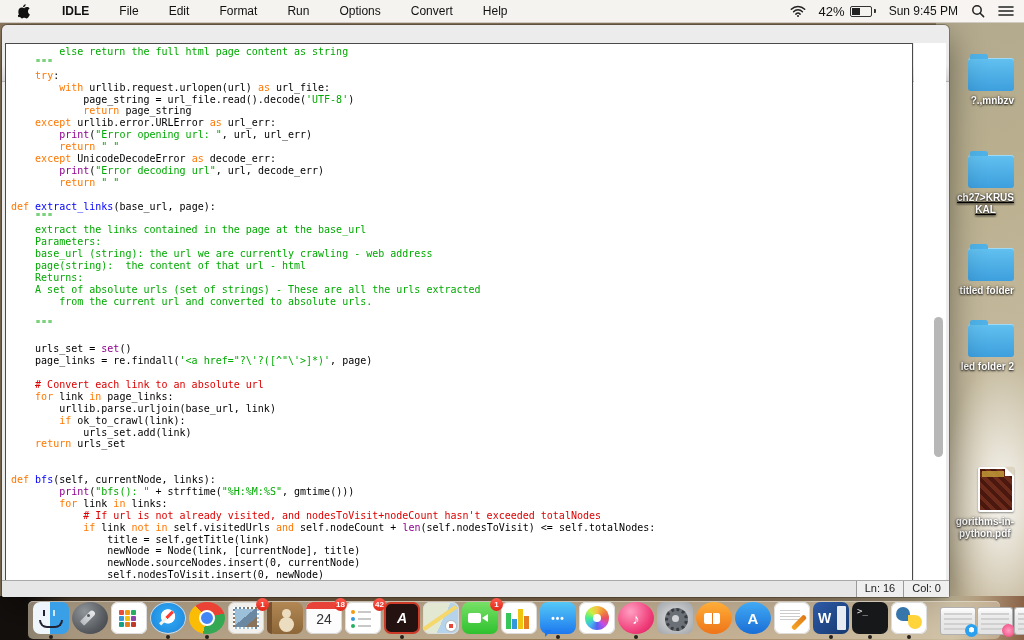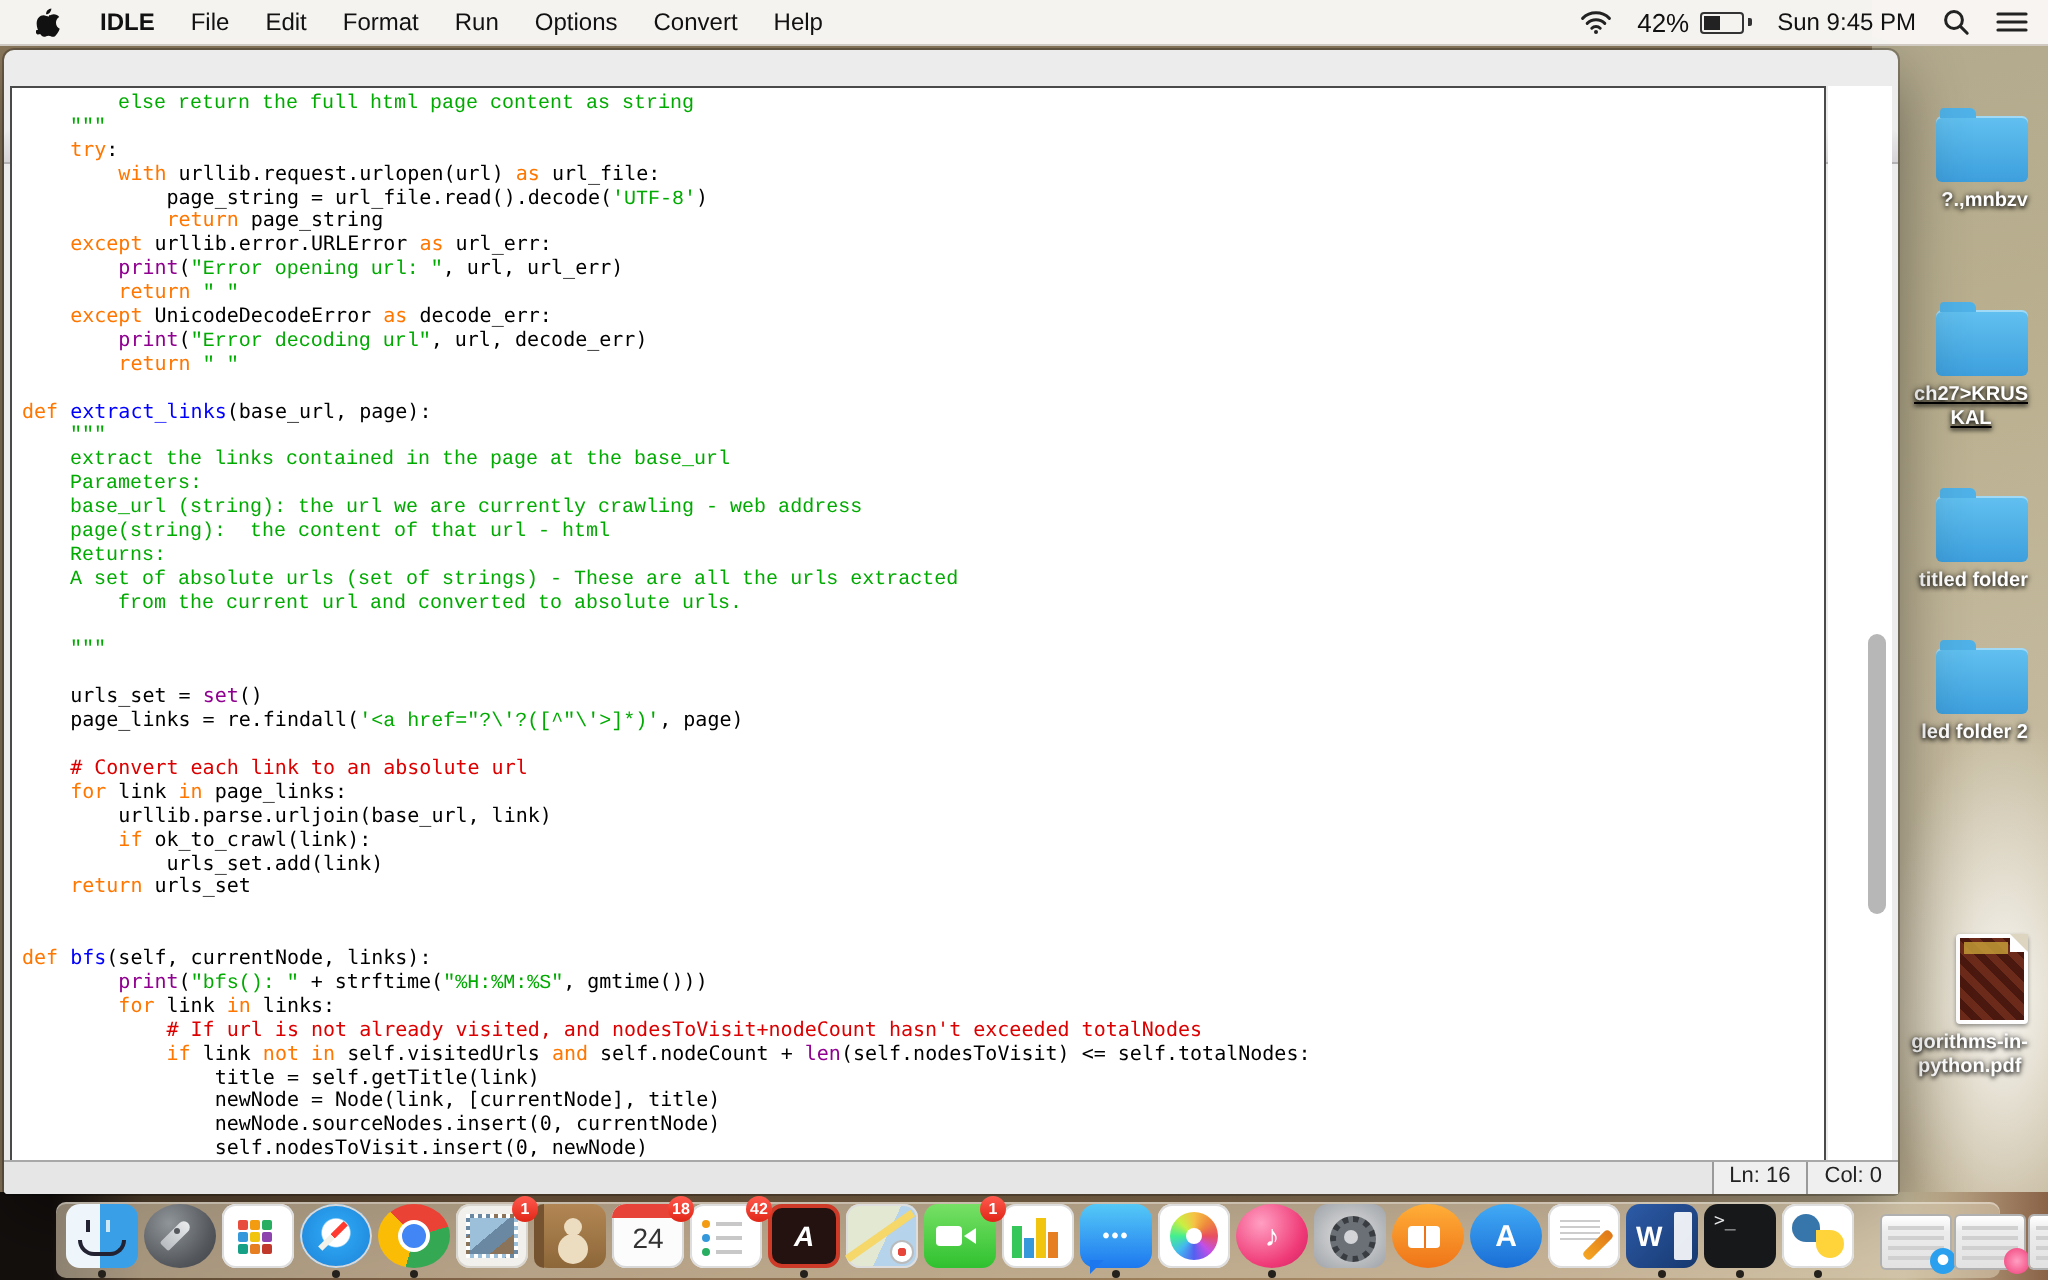--- a/index.html
+++ b/index.html
@@ -11,21 +11,21 @@
     background:
       radial-gradient(ellipse 90px 220px at 75% 78%, rgba(255,255,255,.85), rgba(255,255,255,0) 65%),
       linear-gradient(168deg,#b2a98e 0%,#bab08f 28%,#c3b89c 55%,#cdc2a6 78%,#b9aa8a 100%);}
   .desktop-bottom{position:absolute;left:0;top:596px;width:1024px;height:44px;z-index:1;
     background:linear-gradient(90deg,#14100e 0%,#14100e 2.5%,#5f4a33 7%,#87694a 25%,#9c7f5b 55%,#b29776 78%,#cbbf9f 93%,#8a6246 100%);}
 
   
   .menubar{position:absolute;left:0;top:0;width:1024px;height:22px;z-index:40;
     background:rgba(249,247,245,.97);border-bottom:1px solid rgba(160,150,140,.45);
     display:flex;align-items:center;font-size:12px;color:#111;}
-  .mb-left{display:flex;align-items:center;gap:0;padding-left:10px;}
+  .mb-left{display:flex;align-items:center;gap:12px;padding-left:10px;}
   .menu-item{padding:0 9px;line-height:21px;}
   .menu-item.app{font-weight:bold;}
   .mb-apple{padding:0 10px 0 8px;display:flex;align-items:center;}
   .mb-right{margin-left:auto;display:flex;align-items:center;gap:13px;padding-right:10px;}
   .mb-clock{font-size:12px;}
   .batt-wrap{display:flex;align-items:center;gap:2px;}
   .batt-body{width:20px;height:9px;border:1px solid #333;border-radius:2px;position:relative;}
   .batt-fill{position:absolute;left:1px;top:1px;bottom:1px;width:42%;background:#222;}
   .batt-nub{width:2px;height:4px;background:#333;border-radius:0 1px 1px 0;}
   .batt-pct{font-size:13px;margin-right:3px;}
@@ -43,21 +43,21 @@
   .tl.red{background:#fc5c54;box-shadow:inset 0 0 1px rgba(0,0,0,.3);}
   .tl.yellow{background:#fdbc2e;box-shadow:inset 0 0 1px rgba(0,0,0,.3);}
   .tl.green{background:#33c748;box-shadow:inset 0 0 1px rgba(0,0,0,.3);}
 
   .text-area{position:absolute;left:3px;top:18px;right:36px;bottom:16px;background:#fff;
     border:1px solid #4a4a4a;overflow:hidden;}
   pre.code{margin:0;padding:2px 0 0 5px;font-family:"DejaVu Sans Mono",monospace;
     font-size:10px;line-height:11.9px;color:#000;}
   .code-line{height:11.9px;white-space:pre;}
   .tok-k{color:#ff7700;}   
-  .tok-s{color:#00aa00;font-family:Liberation Mono, monospace;}   
+  .tok-s{color:#00aa00;}   
   .tok-b{color:#900090;}   
   .tok-c{color:#dd0000;}   
   .tok-d{color:#0000ff;}   
   .tok-n{color:#000;}
 
   .scroll-zone{position:absolute;right:3px;top:18px;width:32px;bottom:16px;background:#fff;}
   .scroll-thumb{position:absolute;right:3px;top:51%;width:9px;height:26%;
     background:#b7b7b7;border-radius:5px;}
 
   .win-statusbar{position:absolute;left:0;right:0;bottom:0;height:16px;background:#e6e6e6;

